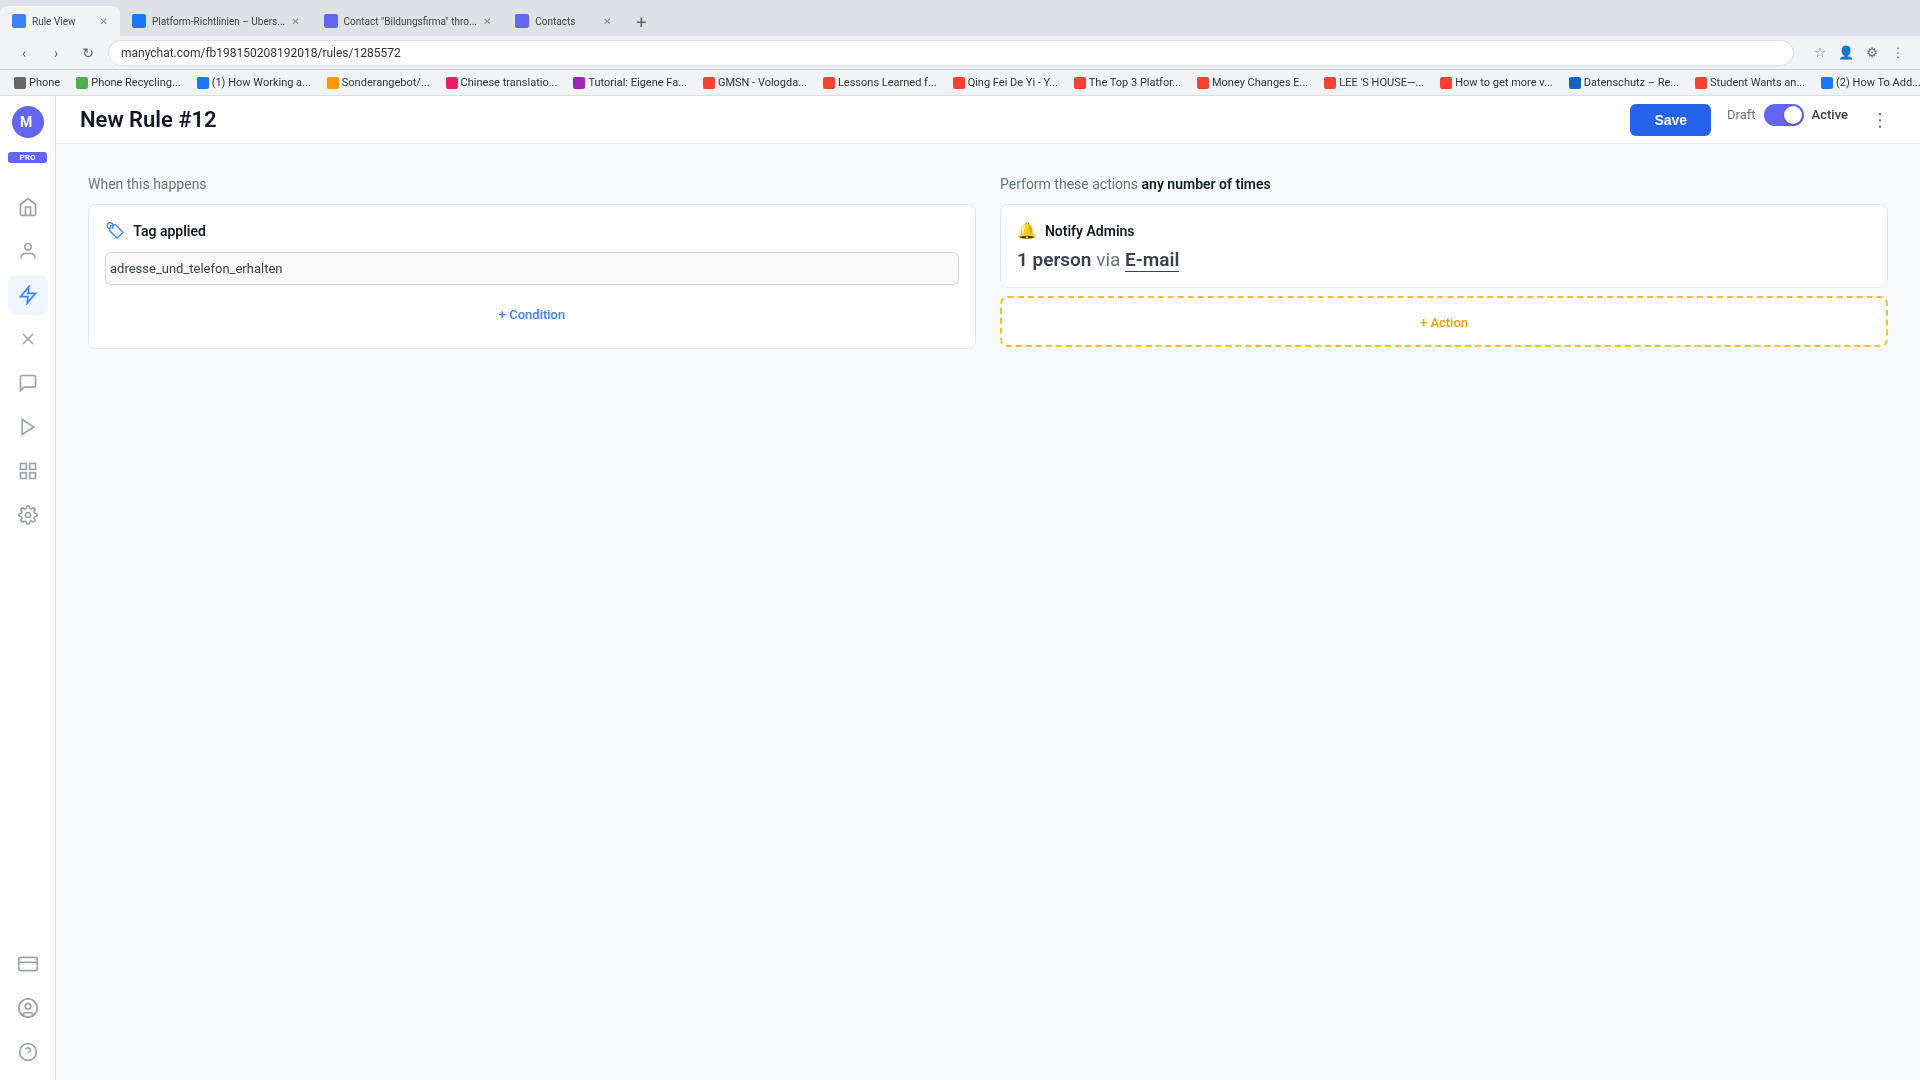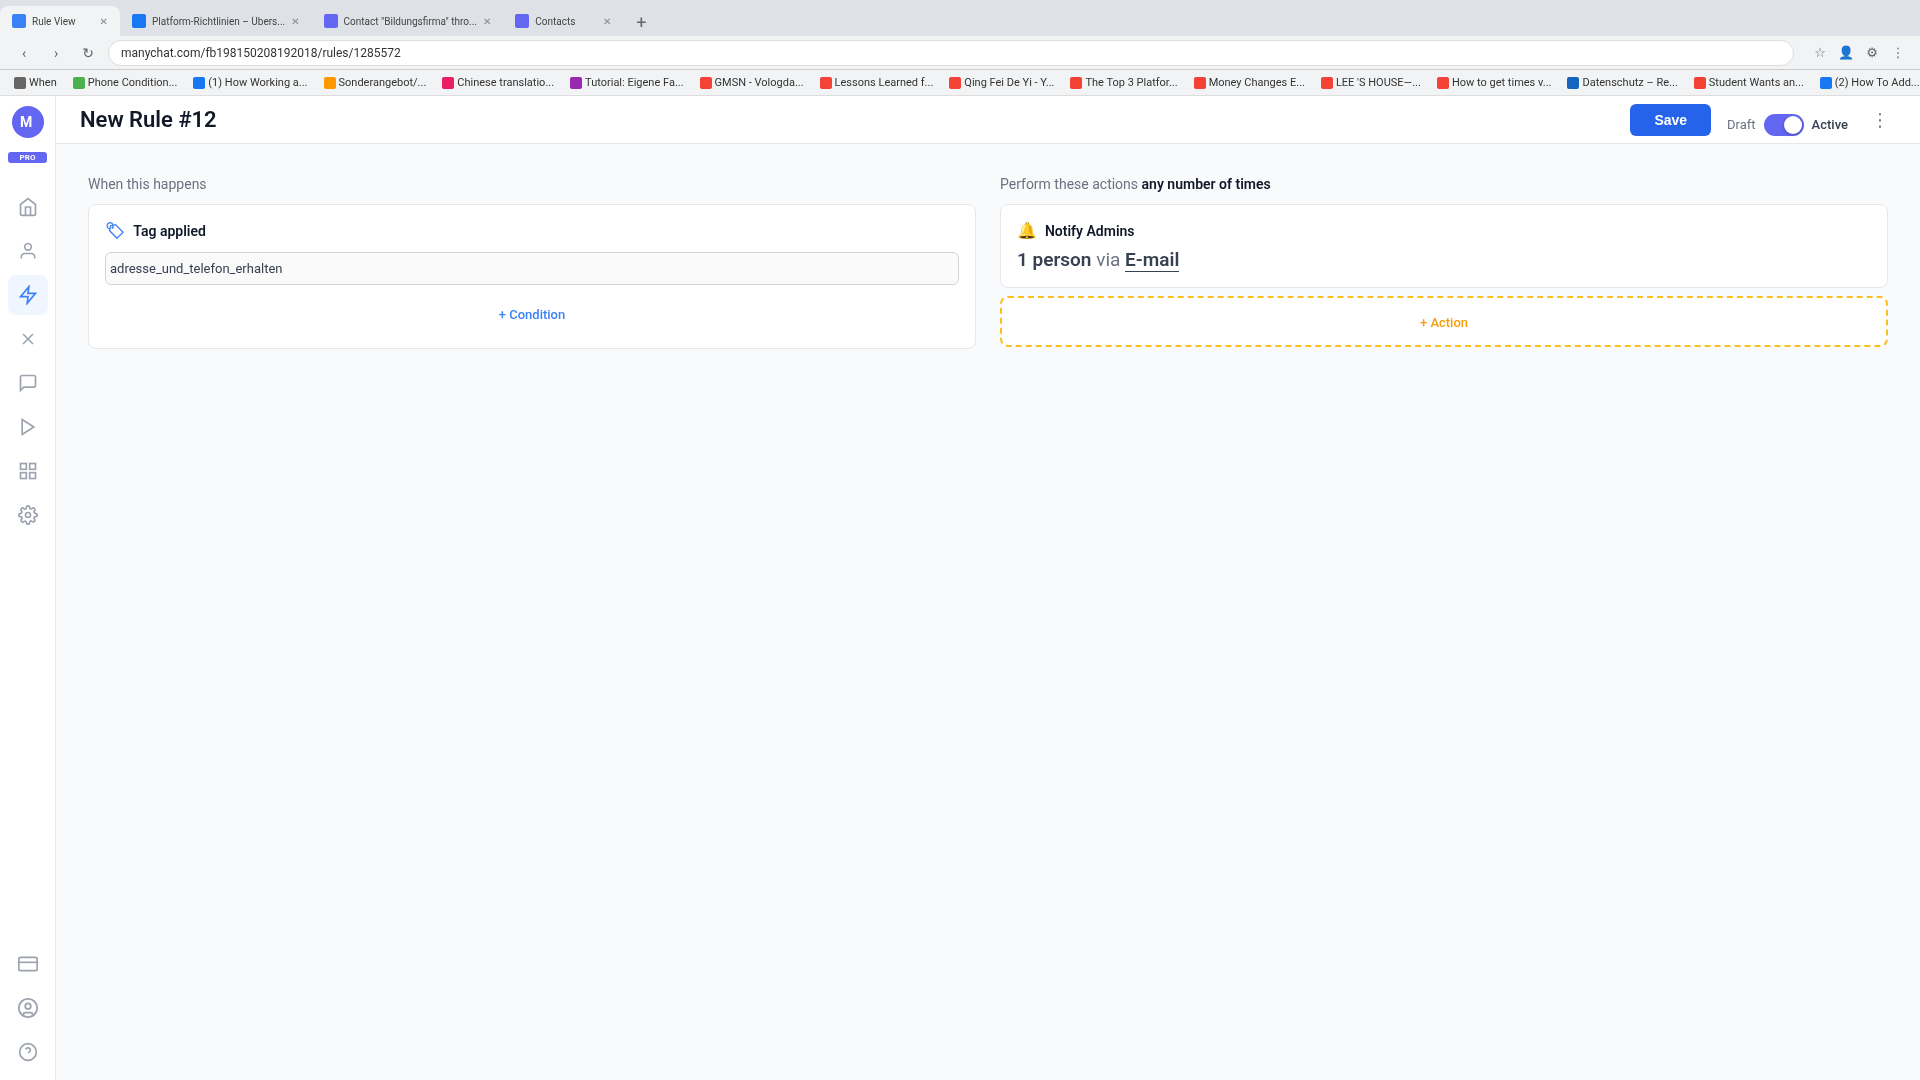--- a/index.html
+++ b/index.html
@@ -36,21 +36,21 @@
     .sidebar-item.active { color: #3b82f6; background: #eff6ff; }
     .sidebar-spacer { flex: 1; }
     .pro-badge { background: #6366f1; color: white; font-size: 8px; font-weight: bold; padding: 1px 12px; border-radius: 3px; margin-bottom: 20px; }
 
     
     .main-content { flex: 1; display: flex; flex-direction: column; overflow: hidden; }
 
     
     .page-header { background: white; border-bottom: 1px solid #e5e7eb; padding: 0 24px; height: 48px; display: flex; align-items: center; justify-content: space-between; }
     .page-title { font-size: 22px; font-weight: 600; color: #111827; }
-    .header-right { display: flex; align-items: flex-end; gap: 16px; }
+    .header-right { display: flex; align-items: flex-start; gap: 16px; }
     .save-btn { background: #2563eb; color: white; border: none; padding: 8px 24px; border-radius: 6px; font-size: 14px; font-weight: 600; cursor: pointer; }
     .draft-toggle { display: flex; align-items: center; gap: 8px; }
     .toggle-label { font-size: 13px; color: #6b7280; }
     .toggle-switch { width: 40px; height: 22px; background: #6366f1; border-radius: 11px; position: relative; cursor: pointer; }
     .toggle-knob { width: 18px; height: 18px; background: white; border-radius: 50%; position: absolute; top: 2px; left: 20px; transition: left 0.2s; box-shadow: 0 1px 3px rgba(0,0,0,0.3); }
     .active-label { font-size: 13px; color: #374151; font-weight: 500; }
     .more-btn { width: 32px; height: 32px; display: flex; align-items: center; justify-content: center; color: #6b7280; cursor: pointer; border-radius: 6px; font-size: 18px; }
 
     
     .rule-body { flex: 1; padding: 32px; display: flex; gap: 24px; overflow: auto; background: #f9fafb; }
@@ -129,25 +129,25 @@
       <div class="addr-icon">☆</div>
       <div class="addr-icon">👤</div>
       <div class="addr-icon">⚙</div>
       <div class="addr-icon">⋮</div>
     </div>
   </div>
 
   <div class="bookmarks-bar">
     <div class="bookmark-item">
       <div class="bk-icon" style="background:#666"></div>
-      <span>When</span>
+      <span>Phone</span>
     </div>
     <div class="bookmark-item">
       <div class="bk-icon" style="background:#4caf50"></div>
-      <span>Phone Condition...</span>
+      <span>Phone Recycling...</span>
     </div>
     <div class="bookmark-item">
       <div class="bk-icon" style="background:#1877f2"></div>
       <span>(1) How Working a...</span>
     </div>
     <div class="bookmark-item">
       <div class="bk-icon" style="background:#ff9800"></div>
       <span>Sonderangebot/...</span>
     </div>
     <div class="bookmark-item">
@@ -177,21 +177,21 @@
     <div class="bookmark-item">
       <div class="bk-icon" style="background:#f44336"></div>
       <span>Money Changes E...</span>
     </div>
     <div class="bookmark-item">
       <div class="bk-icon" style="background:#f44336"></div>
       <span>LEE 'S HOUSE—...</span>
     </div>
     <div class="bookmark-item">
       <div class="bk-icon" style="background:#f44336"></div>
-      <span>How to get times v...</span>
+      <span>How to get more v...</span>
     </div>
     <div class="bookmark-item">
       <div class="bk-icon" style="background:#1565c0"></div>
       <span>Datenschutz – Re...</span>
     </div>
     <div class="bookmark-item">
       <div class="bk-icon" style="background:#f44336"></div>
       <span>Student Wants an...</span>
     </div>
     <div class="bookmark-item">

